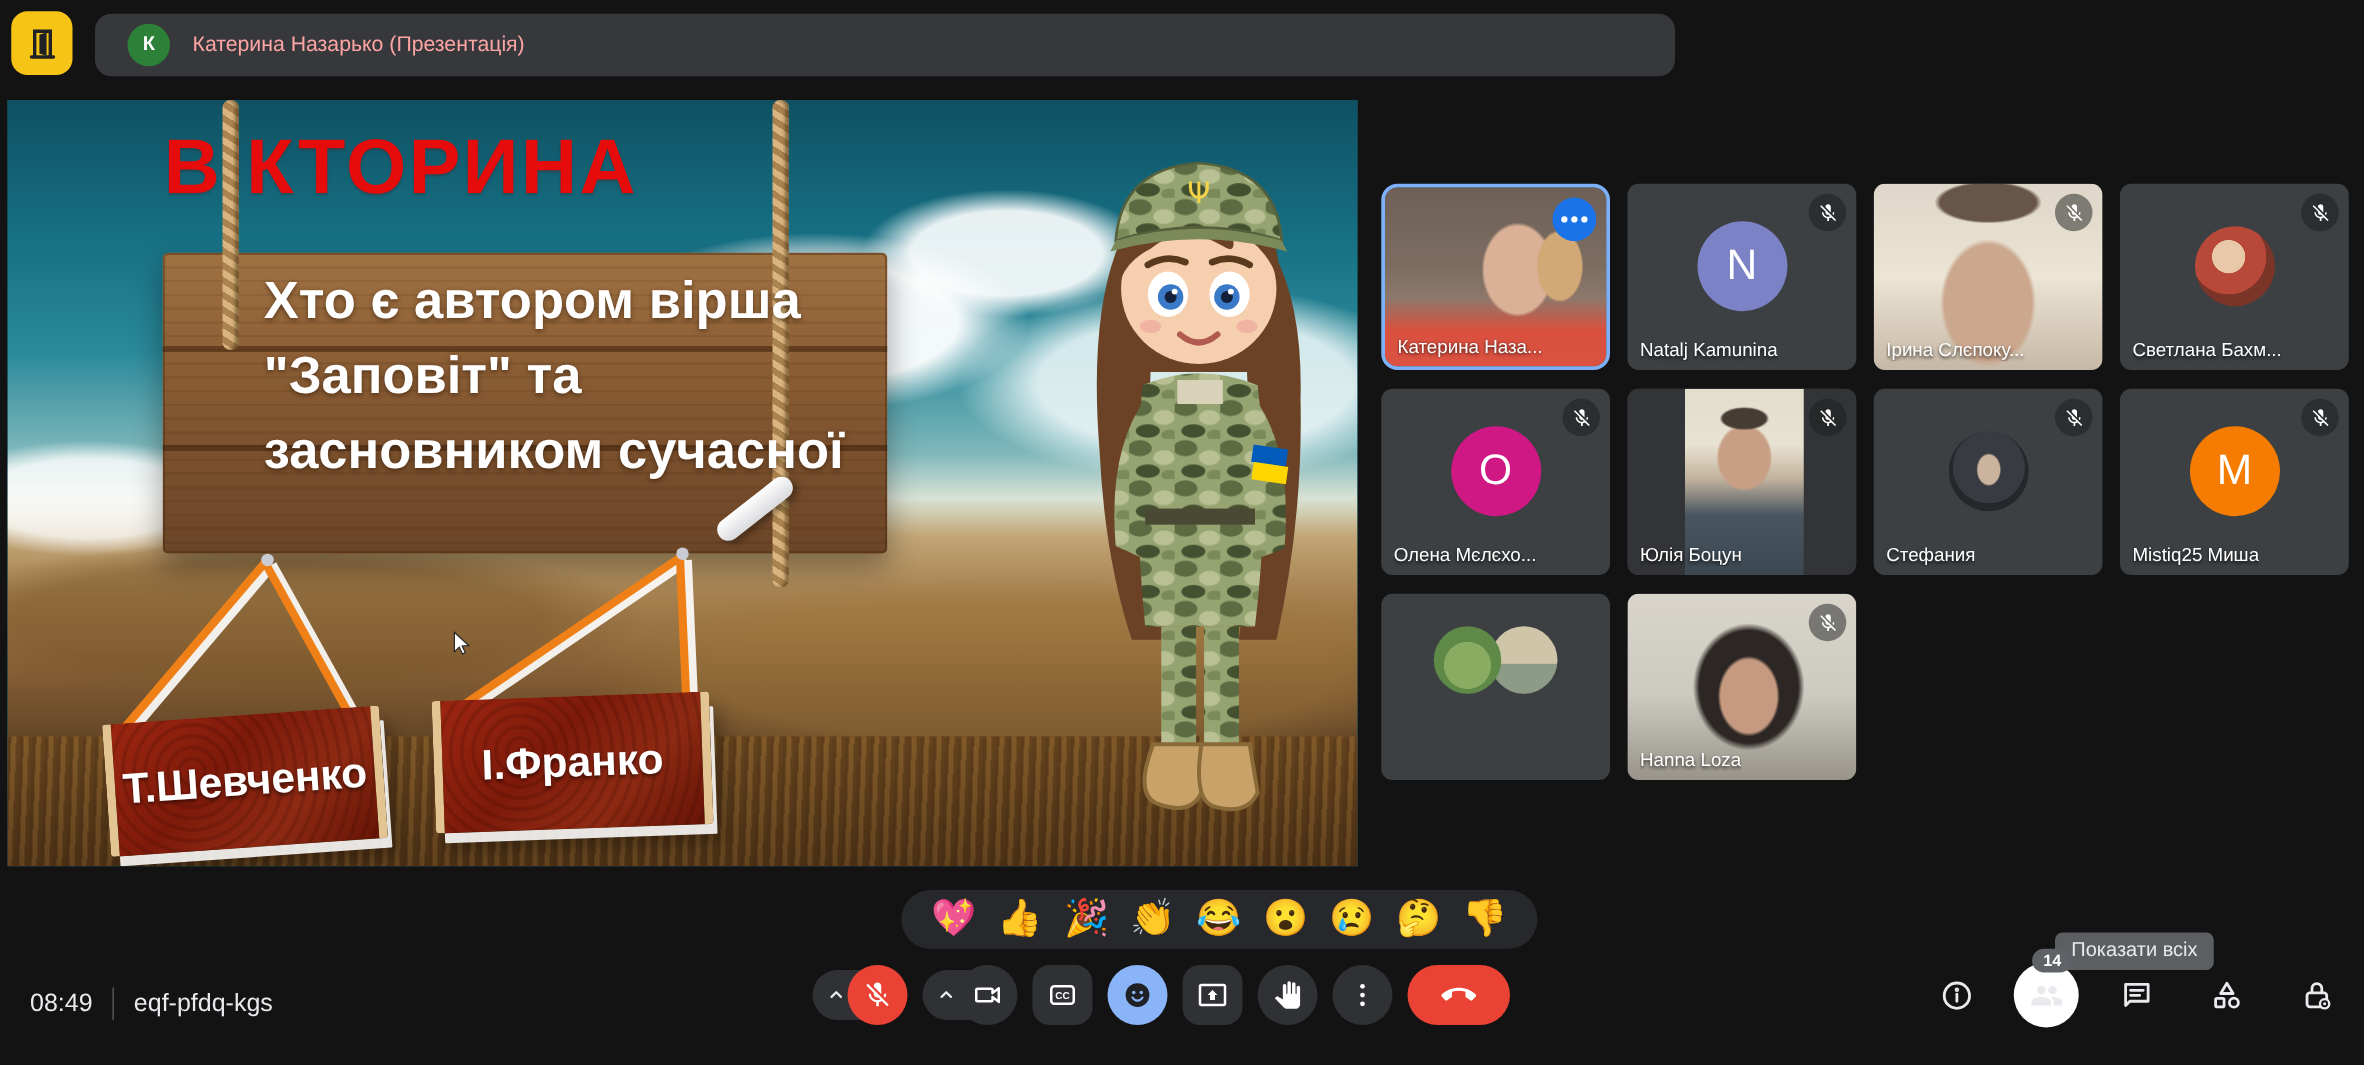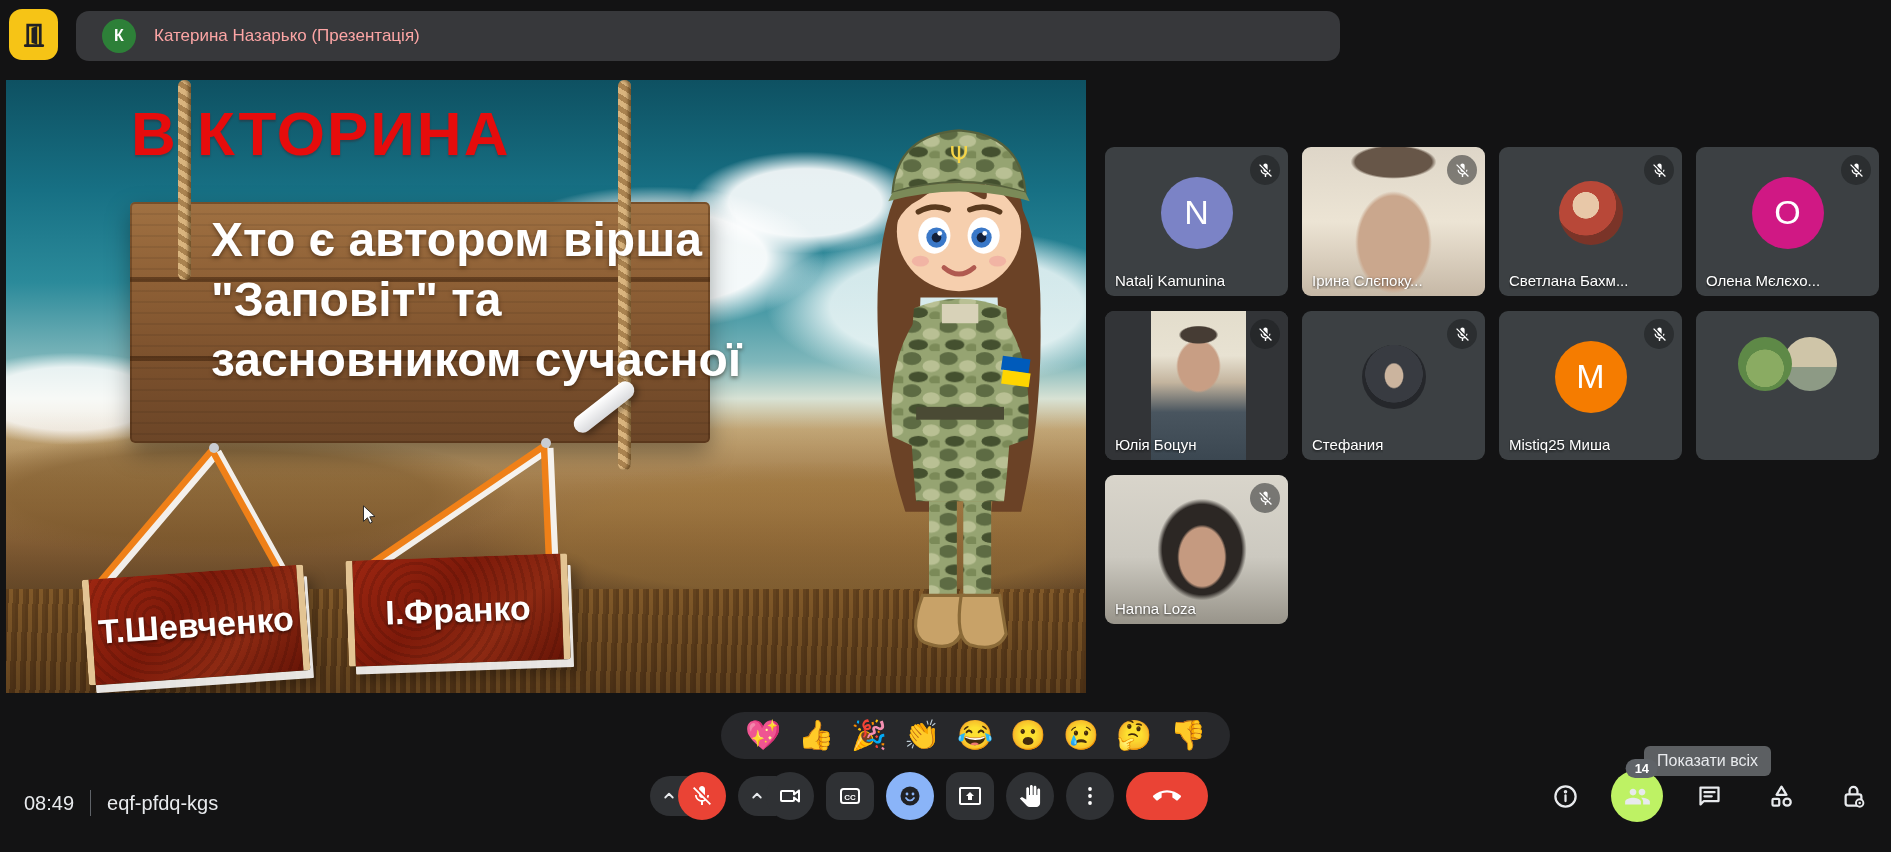--- a/index.html
+++ b/index.html
@@ -44,21 +44,21 @@
           box-shadow:inset -3px 0 3px rgba(70,45,15,.55); z-index:3; }
   .rope-l { left:172px; top:0; height:200px; }
   .rope-r { left:612px; top:0; height:390px; }
 
   .wood-sign { position:absolute; left:124px; top:122px; width:580px; height:241px; border-radius:5px; z-index:2;
     background:
       linear-gradient(180deg, transparent 0 31%, rgba(55,28,8,.5) 31% 33%, transparent 33% 64%, rgba(55,28,8,.5) 64% 66%, transparent 66%),
       repeating-linear-gradient(180deg, rgba(0,0,0,.07) 0 2px, transparent 2px 11px),
       linear-gradient(180deg,#a07142 0%,#8d5f35 35%,#7c512d 65%,#6b4527 100%);
     box-shadow:0 10px 24px rgba(0,0,0,.35), inset 0 0 0 2px rgba(60,32,10,.35); }
-  .question { position:absolute; left:205px; top:130px; z-index:4; color:#fff; font-size:48px; font-weight:700;
+  .question { position:absolute; left:205px; top:130px; z-index:4; color:#fff; font-size:42px; font-weight:700;
               line-height:60px; text-shadow:0 2px 4px rgba(40,20,5,.55); }
   .chalk { position:absolute; left:562px; top:318px; width:72px; height:18px; border-radius:9px; z-index:4;
            background:linear-gradient(180deg,#ffffff 0%,#d9dadd 100%); transform:rotate(-38deg);
            box-shadow:2px 4px 6px rgba(0,0,0,.35); }
 
   .ans-ropes { position:absolute; inset:0; z-index:4; pointer-events:none; }
   .ans-sign { position:absolute; width:222px; height:106px; z-index:5; display:flex; align-items:center; justify-content:center;
     background:
       repeating-radial-gradient(circle at 30% 40%, rgba(40,5,0,.16) 0 3px, transparent 3px 9px),
       linear-gradient(135deg,#9c2611 0%,#7e1a0a 40%,#8e2a13 70%,#671406 100%);
@@ -147,21 +147,21 @@
   .chev { width:38px; height:40px; border-radius:20px 0 0 20px; background:#2f3134; display:flex;
           align-items:center; justify-content:center; margin-right:-10px; }
   .chev svg { width:18px; height:18px; }
   .endcall { width:82px; height:48px; border-radius:26px; background:#ea4335; display:flex;
              align-items:center; justify-content:center; }
   .endcall svg { width:28px; height:28px; }
   .right-icons { position:absolute; right:12px; top:14px; display:flex; align-items:center; gap:20px; }
   .ricon { position:relative; width:52px; height:52px; border-radius:50%; display:flex; align-items:center;
            justify-content:center; cursor:pointer; }
   .ricon svg { width:27px; height:27px; }
-  .ricon.hov { background:#bef264; }
+  .ricon.hov { background:#ffffff; }
   .count-badge { position:absolute; top:-11px; left:50%; transform:translateX(-35%); background:#5f6368;
                  color:#fff; font-size:13px; font-weight:700; padding:2px 9px; border-radius:11px; z-index:5; }
   .tooltip { position:absolute; right:120px; bottom:76px; background:#5c5f62; color:#e8eaed; font-size:16px;
              padding:6px 13px; border-radius:6px; white-space:nowrap; }
 </style>
 </head>
 <body>
 
 <div class="topbar">
   <div class="app-icon">
@@ -280,20 +280,29 @@
     <span class="emoji">🎉</span>
     <span class="emoji">👏</span>
     <span class="emoji">😂</span>
     <span class="emoji">😮</span>
     <span class="emoji">😢</span>
     <span class="emoji">🤔</span>
     <span class="emoji">👎</span>
   </div>
 
 <div class="grid">
+    <div class="tile active">
+      <div class="vfill v-kat"></div>
+      <div class="menucirc">
+        <i></i>
+        <i></i>
+        <i></i>
+      </div>
+      <div class="pname">Катерина Наза...</div>
+    </div>
     <div class="tile">
       <div class="avletter" style="background:#7b83c6">N</div>
       <div class="micbadge">
         <svg viewBox="0 0 24 24" fill="#fff">
           <path d="M19 11h-1.7c0 .74-.16 1.43-.43 2.05l1.23 1.23c.56-.98.9-2.09.9-3.28zm-4.02.17c0-.06.02-.11.02-.17V5c0-1.66-1.34-3-3-3S9 3.34 9 5v.18l5.98 5.99zM4.27 3 3 4.27l6.01 6.01V11c0 1.66 1.33 3 2.99 3 .22 0 .44-.03.65-.08l1.66 1.66c-.71.33-1.5.52-2.31.52-2.76 0-5.3-2.1-5.3-5.1H5c0 3.41 2.72 6.23 6 6.72V21h2v-3.28c.91-.13 1.77-.45 2.54-.9L19.73 21 21 19.73 4.27 3z"></path>
         </svg>
       </div>
       <div class="pname">Natalj Kamunina</div>
     </div>
     <div class="tile">

